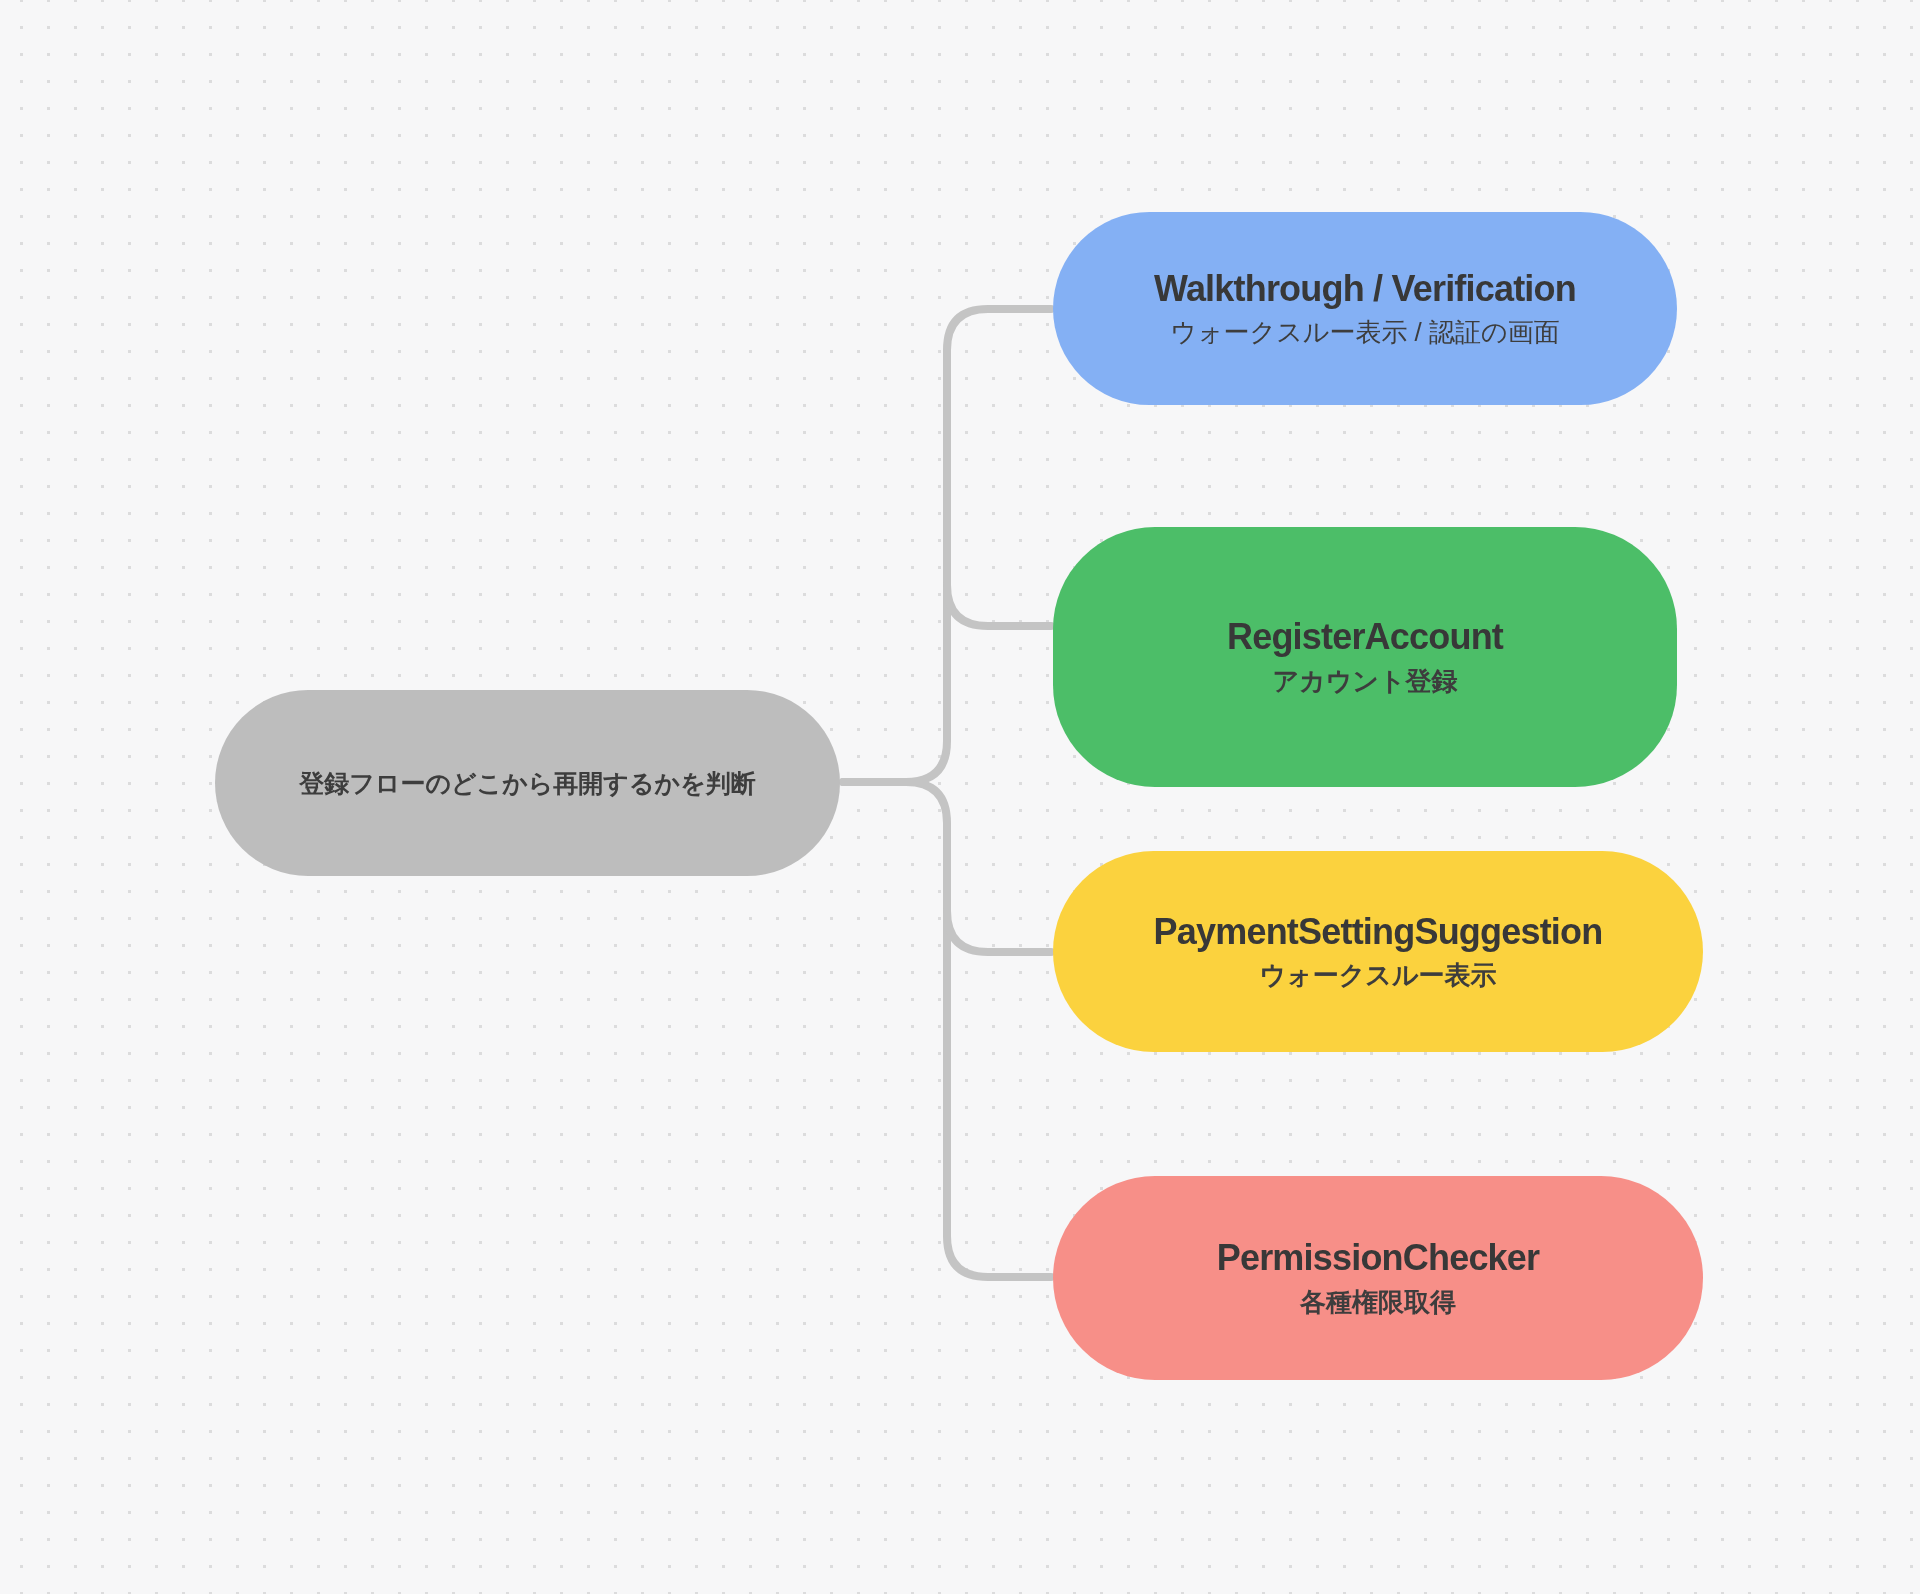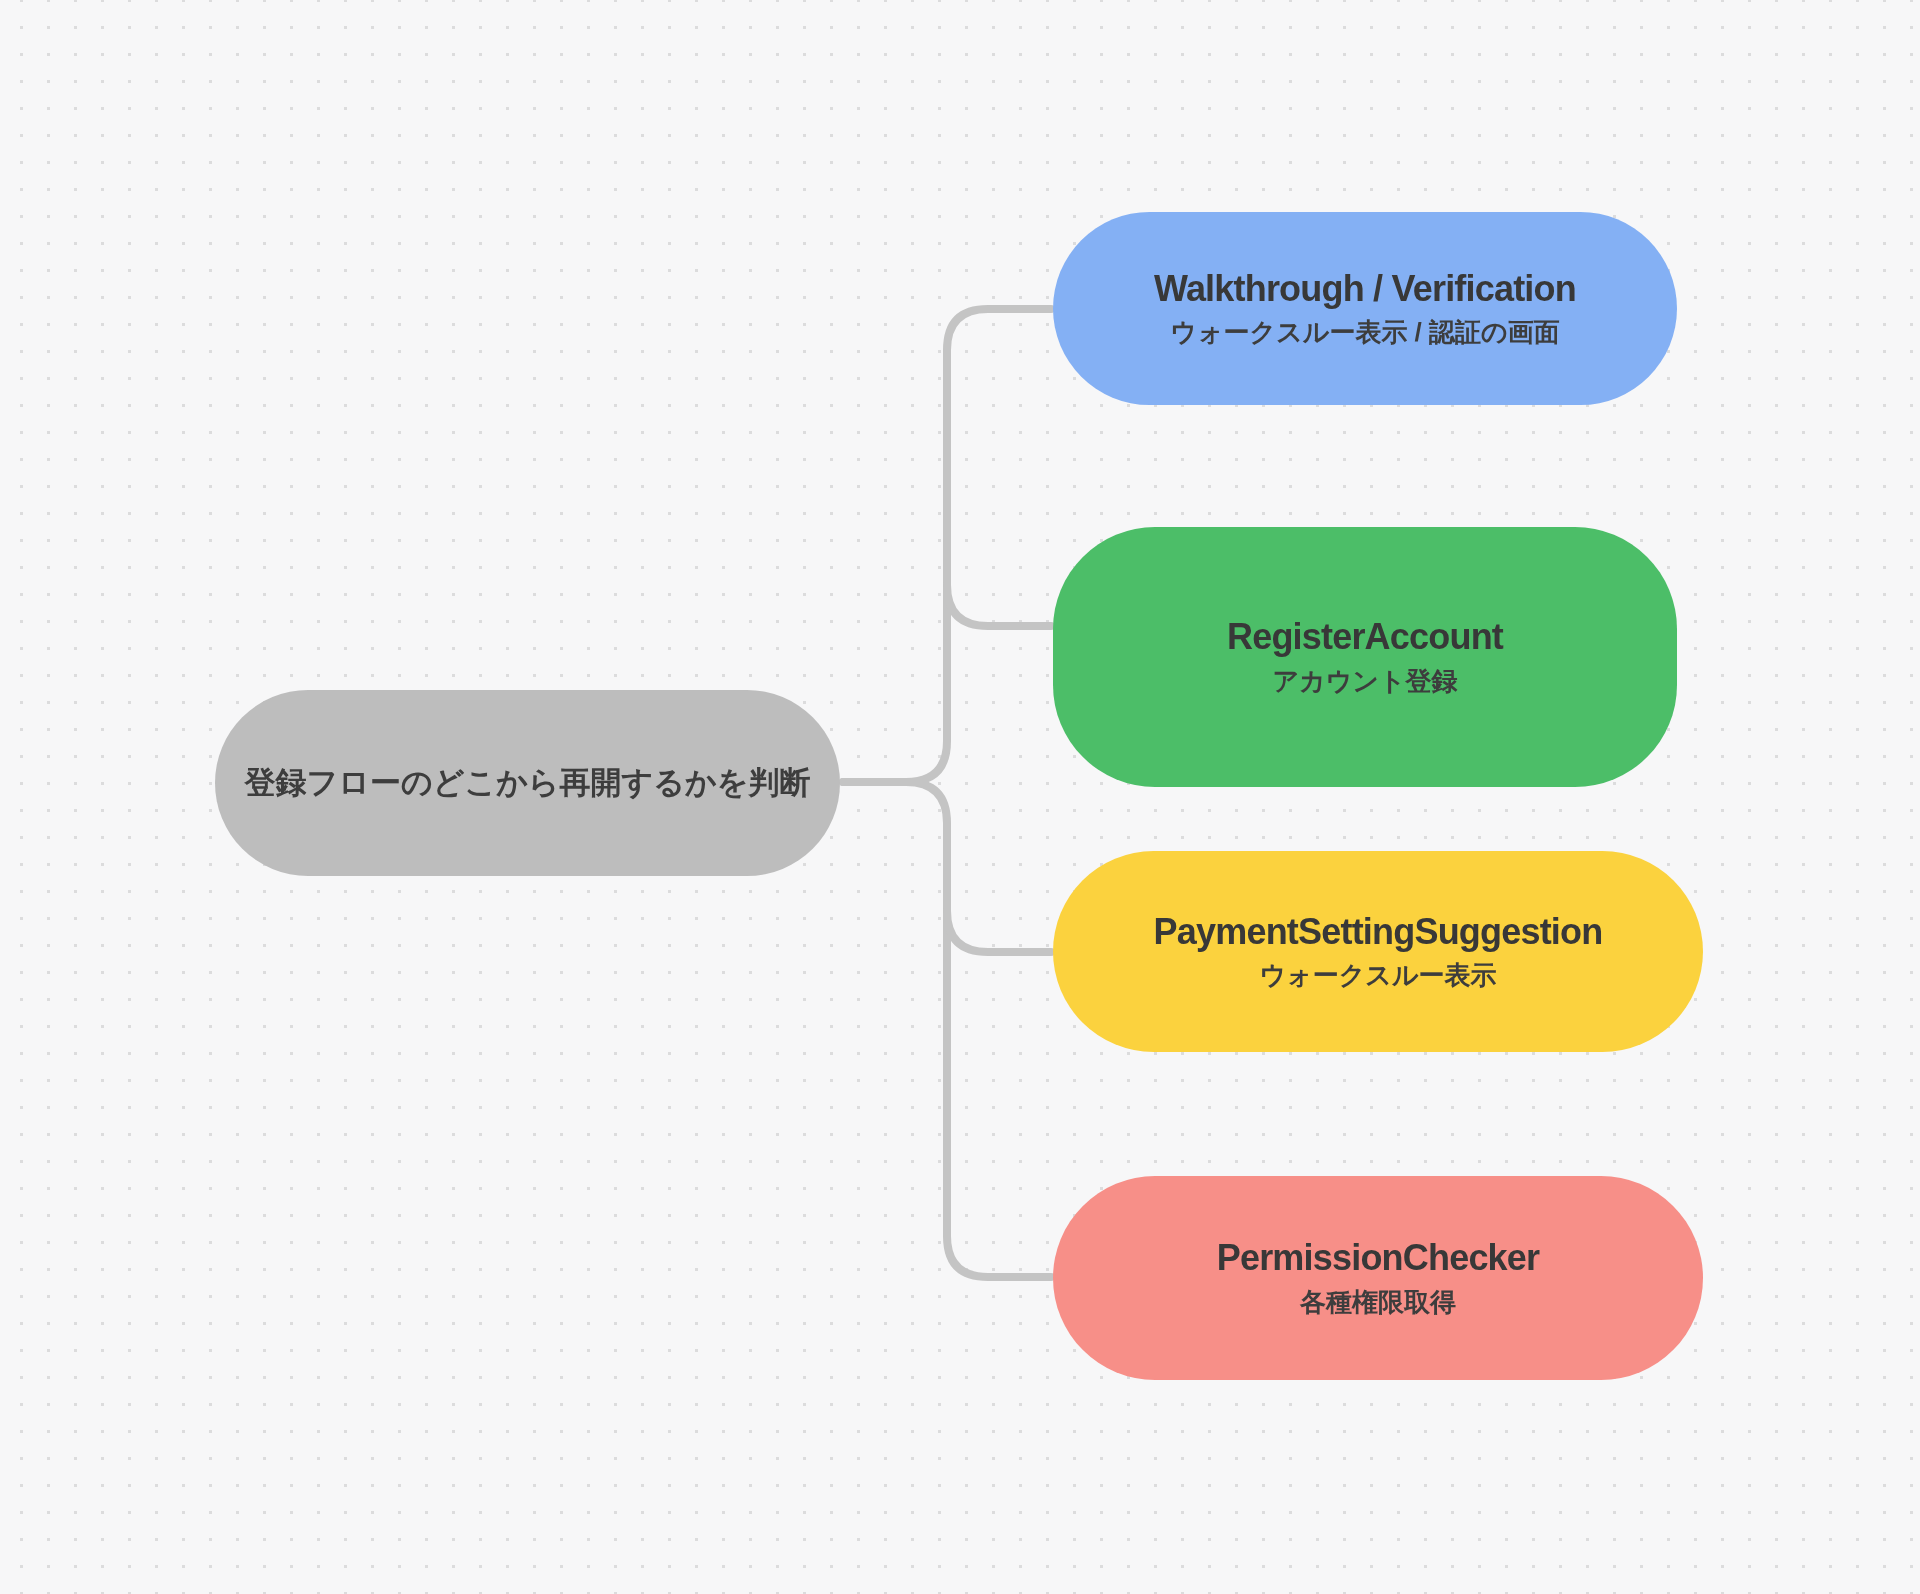--- a/index.html
+++ b/index.html
@@ -49,24 +49,24 @@
     line-height: 1.1;
     white-space: nowrap;
   }
   .node-subtitle {
     font-weight: 700;
     font-size: 26px;
     color: #3d3d3d;
     line-height: 1.2;
     white-space: nowrap;
   }
-  .node-subtitle.bold { font-weight: 700; }
+  .node-subtitle.bold { font-weight: 400; }
 
   .node-root     { left: 215px;  top: 690px;  width: 625px; height: 186px; }
-  .node-root .node-subtitle { font-size: 31px; }
+  .node-root .node-subtitle { font-size: 25px; }
   .node-walkthrough { left: 1053px; top: 212px;  width: 624px; height: 193px; justify-content: center; }
   .node-register    { left: 1053px; top: 527px;  width: 624px; height: 260px; }
   .node-payment     { left: 1053px; top: 851px;  width: 650px; height: 201px; }
   .node-permission  { left: 1053px; top: 1176px; width: 650px; height: 204px; }
 </style>
 </head>
 <body>
 
 <div class="canvas">
 

